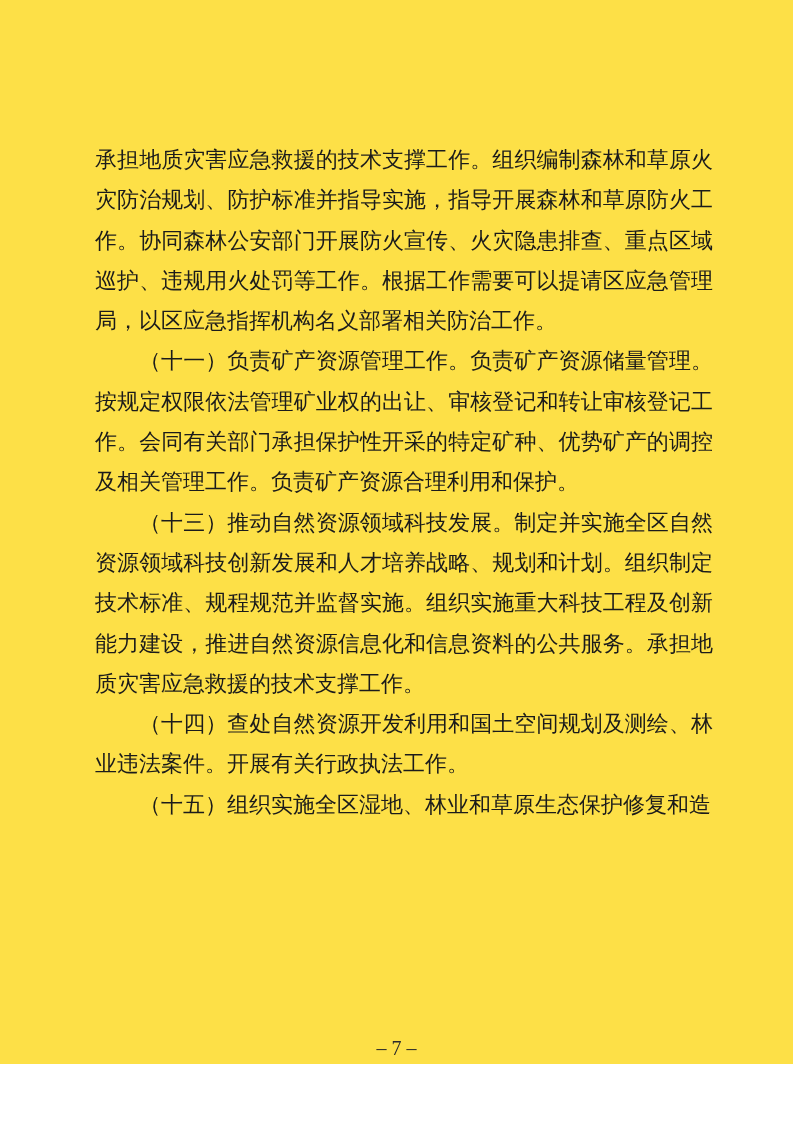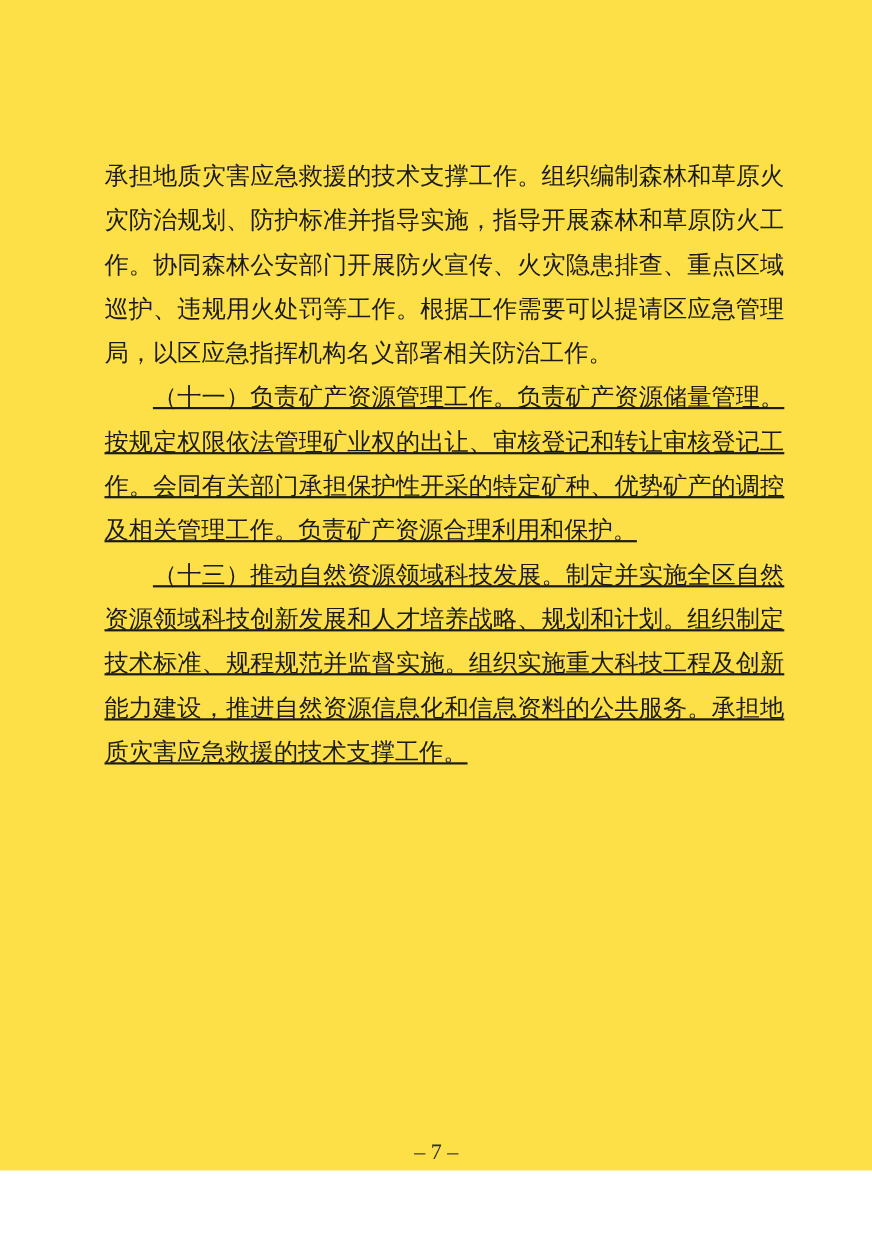--- a/index.html
+++ b/index.html
@@ -34,36 +34,37 @@
     text-justify: inter-ideograph;
   }
   .para {
     margin: 0;
     padding: 0;
     text-indent: 0;
     word-break: normal;
   }
   .para.indent {
     text-indent: 44px;
-    text-decoration: underline;
   }
   .page-number {
     position: absolute;
     top: 1036px;
     left: 0;
     width: 793px;
     text-align: center;
     font-size: 20px;
     line-height: 24px;
     color: #2b2b2b;
   }
 </style>
 </head>
 <body>
 
 <div class="page">
   <div class="content">
     <p class="para">承担地质灾害应急救援的技术支撑工作。组织编制森林和草原火灾防治规划、防护标准并指导实施，指导开展森林和草原防火工作。协同森林公安部门开展防火宣传、火灾隐患排查、重点区域巡护、违规用火处罚等工作。根据工作需要可以提请区应急管理局，以区应急指挥机构名义部署相关防治工作。</p>
     <p class="para indent">（十一）负责矿产资源管理工作。负责矿产资源储量管理。按规定权限依法管理矿业权的出让、审核登记和转让审核登记工作。会同有关部门承担保护性开采的特定矿种、优势矿产的调控及相关管理工作。负责矿产资源合理利用和保护。</p>
     <p class="para indent">（十三）推动自然资源领域科技发展。制定并实施全区自然资源领域科技创新发展和人才培养战略、规划和计划。组织制定技术标准、规程规范并监督实施。组织实施重大科技工程及创新能力建设，推进自然资源信息化和信息资料的公共服务。承担地质灾害应急救援的技术支撑工作。</p>
+    <p class="para indent">（十四）查处自然资源开发利用和国土空间规划及测绘、林业违法案件。开展有关行政执法工作。</p>
+    <p class="para indent">（十五）组织实施全区湿地、林业和草原生态保护修复和造</p>
   </div>
   <div class="page-number">– 7 –</div>
 </div>
 
 </body></html>

